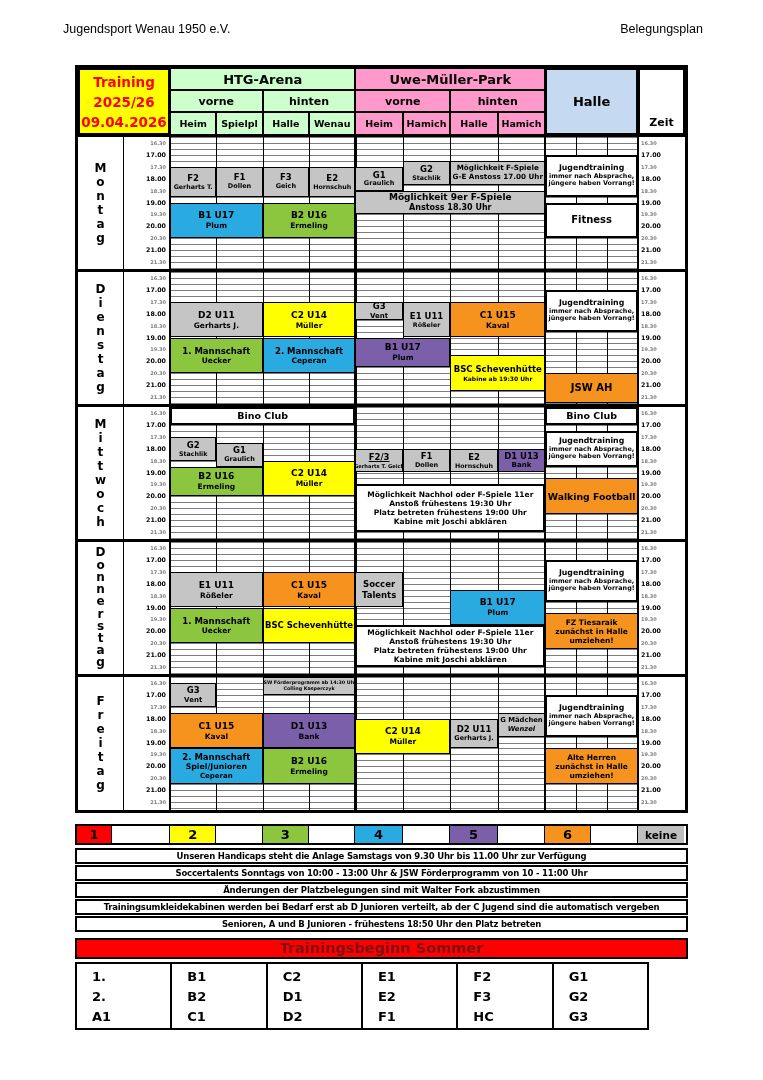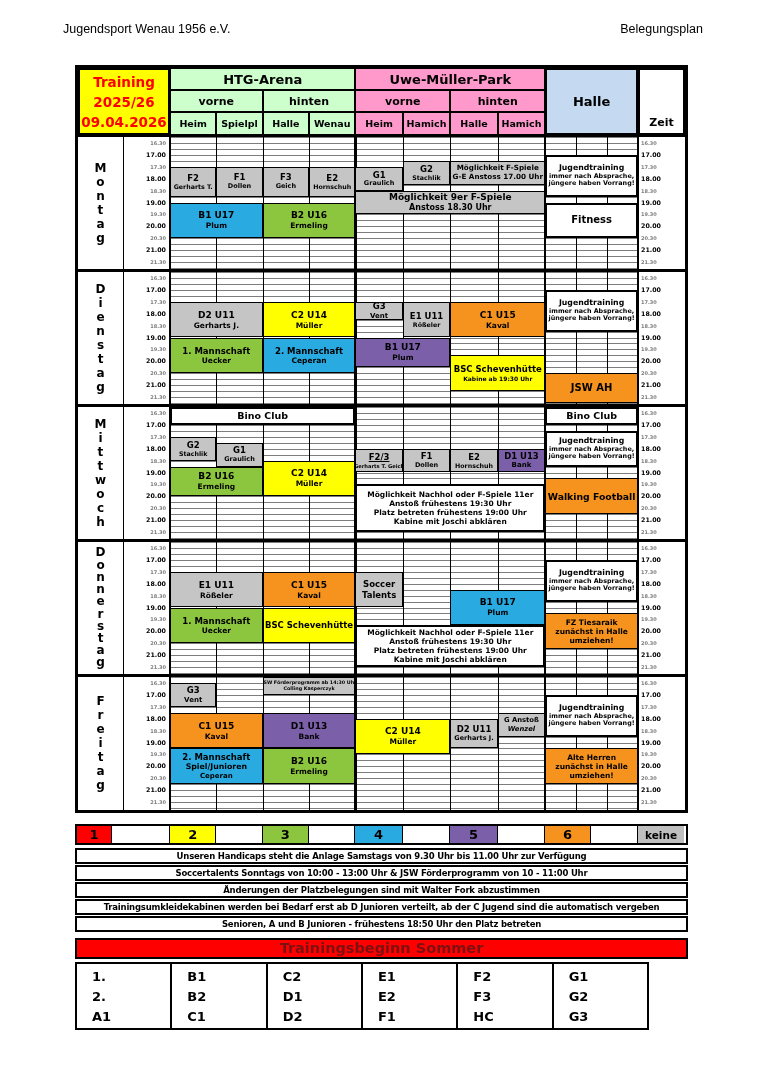--- a/index.html
+++ b/index.html
@@ -23,21 +23,21 @@
   #banner span{font-weight:bold;font-size:14.5px;}
   #summer{position:absolute;left:75px;top:962px;width:574px;height:68px;border:2.5px solid #000;box-sizing:border-box;display:flex;background:#fff;}
   .scol{flex:1;border-left:2px solid #000;padding:3px 0 0 15px;font-weight:bold;font-size:13px;line-height:20px;white-space:pre-line;color:#000;}
   .scol:first-child{border-left:none;}
 </style>
 </head>
 <body>
 
 <div class="page">
   <div class="pagehead">
-    <span>Jugendsport Wenau 1956 e.V.</span>
+    <span>Jugendsport Wenau 1950 e.V.</span>
     <span>Belegungsplan</span>
   </div>
   <div id="plan">
       <div class="cell" style="left: 0px; top: 0px; width: 92px; height: 67px; background: rgb(255, 255, 0); flex-direction: column; border-width: 2px;">
         <div style="color: rgb(255, 0, 0); font-size: 13.5px; line-height: 20px; font-weight: bold;">Training</div>
         <div style="color: rgb(255, 0, 0); font-size: 13.5px; line-height: 20px; font-weight: bold;">2025/26</div>
         <div style="color: rgb(255, 0, 0); font-size: 13.5px; line-height: 20px; font-weight: bold;">09.04.2026</div>
       </div>
       <div class="cell" style="left: 92px; top: 0px; width: 185.4px; height: 22px; background: rgb(204, 255, 204); font-size: 13px;">HTG-Arena</div>
       <div class="cell" style="left: 92px; top: 22px; width: 92.7px; height: 22px; background: rgb(204, 255, 204); font-size: 11px;">vorne</div>
@@ -594,21 +594,21 @@
         </div>
         <div class="evt" style="left: 277.4px; top: 43.68px; width: 94.9px; height: 35.74px; background: rgb(255, 255, 0);">
           <div style="font-size: 9px;">C2 U14</div>
           <div style="font-size: 7.5px;">Müller</div>
         </div>
         <div class="evt" style="left: 372.3px; top: 43.68px; width: 47.45px; height: 29.78px; background: rgb(197, 197, 197);">
           <div style="font-size: 8.5px;">D2 U11</div>
           <div style="font-size: 6.5px;">Gerharts J.</div>
         </div>
         <div class="evt" style="left: 419.75px; top: 37.72px; width: 47.45px; height: 23.82px; background: rgb(197, 197, 197);">
-          <div style="font-size: 6.8px;">G Anstoß</div>
+          <div style="font-size: 6.8px;">G Mädchen</div>
           <div style="font-size: 6.8px; font-style: italic;">Wenzel</div>
         </div>
         <div class="evt" style="left: 92px; top: 73.46px; width: 92.7px; height: 35.74px; background: rgb(41, 171, 226);">
           <div style="font-size: 8.5px;">2. Mannschaft</div>
           <div style="font-size: 7.8px;">Spiel/Junioren</div>
           <div style="font-size: 7px;">Ceperan</div>
         </div>
         <div class="evt" style="left: 184.7px; top: 73.46px; width: 92.7px; height: 35.74px; background: rgb(140, 198, 63);">
           <div style="font-size: 9px;">B2 U16</div>
           <div style="font-size: 7.5px;">Ermeling</div>

